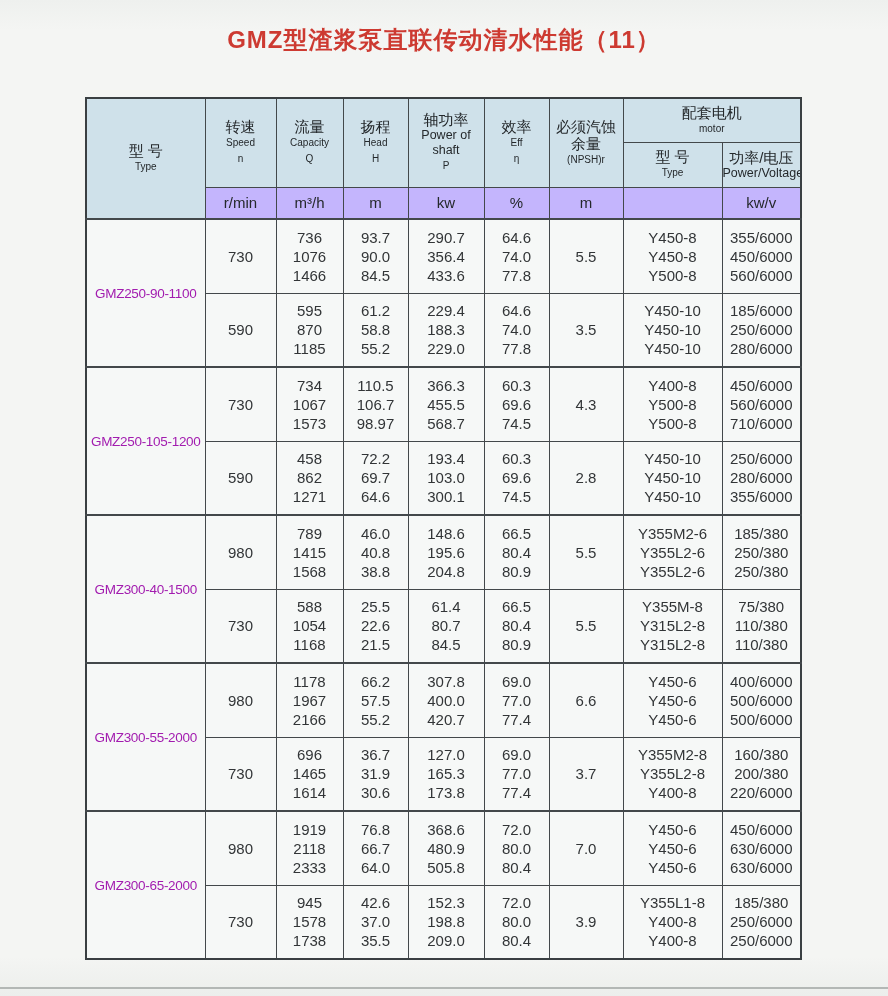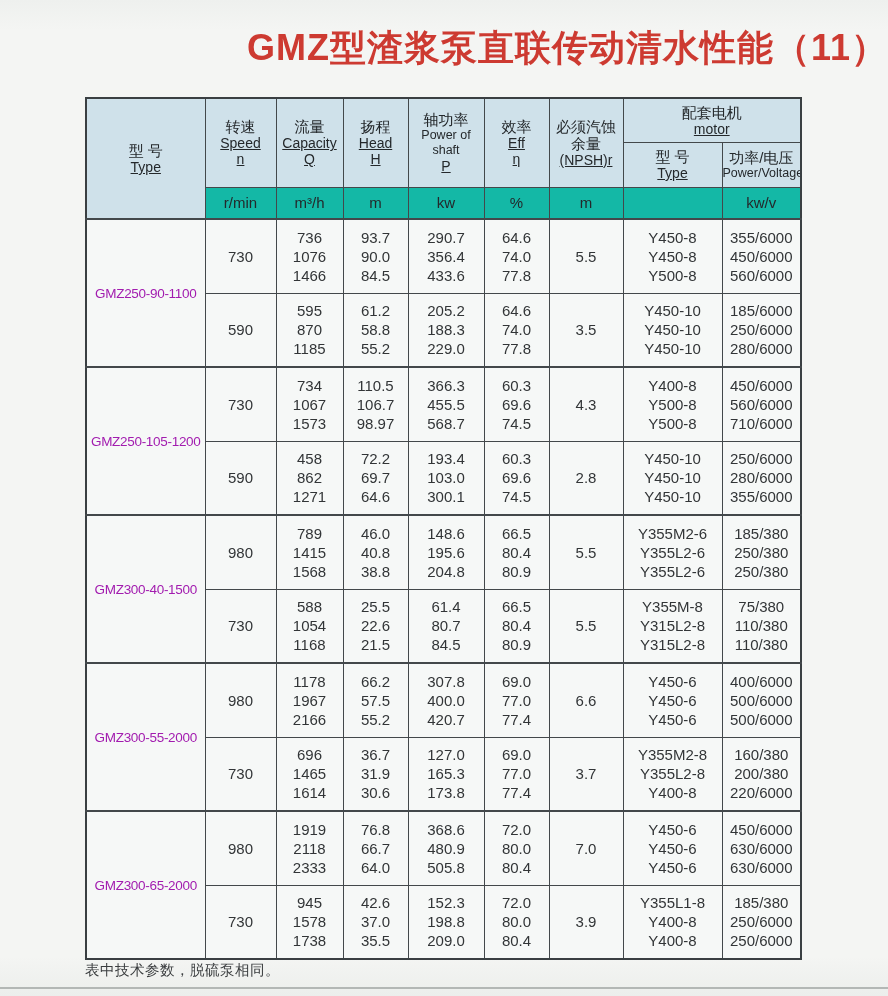--- a/index.html
+++ b/index.html
@@ -6,22 +6,22 @@
   .page{
     position:relative;
     width:888px;height:996px;
     background:linear-gradient(180deg,#eef0ee 0%,#f4f5f3 3%,#f4f5f3 96%,#eceeec 100%);
     font-family:"Liberation Sans","DejaVu Sans",sans-serif;
     color:#2e3032;
     overflow:hidden;
   }
   .title{
     position:absolute;top:24px;left:0;width:100%;
-    text-align:right;
-    font-size:36px;font-weight:bold;
+    text-align:center;
+    font-size:24px;font-weight:bold;
     letter-spacing:1px;
     color:#cd3a31;
   }
   .subtitle{
     position:absolute;top:61px;left:0;width:100%;
     text-align:center;
     font-size:17px;
     color:#232527;
   }
   table.perf{
@@ -39,26 +39,26 @@
     overflow:hidden;
   }
   table.perf{border:2.5px solid #3a3f42;}
   thead th{
     background:#cfe1ea;
     font-weight:normal;
     font-size:15px;
     line-height:17px;
     color:#24282b;
   }
-  thead .en{font-size:14px;line-height:16px;text-decoration:underline;}
+  thead .en{font-size:10px;line-height:16px;}
   thead .sm{font-size:12.5px;line-height:15px;}
   tr.hrow1{height:44px;}
   tr.hrow2{height:45px;}
   tr.units{height:32px;}
-  tr.units td{background:#14b8a6;font-size:15px;color:#24282b;}
+  tr.units td{background:#c4b5fd;font-size:15px;color:#24282b;}
   tbody tr{height:74px;}
   tbody td{
     background:#f6f8f7;
     font-size:15px;
     color:#323537;
   }
   tbody tr.block-start td{border-top-width:2.2px;}
   td.type-cell{
     font-size:13.5px;
     letter-spacing:-0.3px;
@@ -199,21 +199,21 @@
             <div>595</div>
             <div>870</div>
             <div>1185</div>
           </td>
           <td class="lines">
             <div>61.2</div>
             <div>58.8</div>
             <div>55.2</div>
           </td>
           <td class="lines">
-            <div>205.2</div>
+            <div>229.4</div>
             <div>188.3</div>
             <div>229.0</div>
           </td>
           <td class="lines">
             <div>64.6</div>
             <div>74.0</div>
             <div>77.8</div>
           </td>
           <td>3.5</td>
           <td class="lines">
@@ -499,15 +499,14 @@
           </td>
           <td class="lines">
             <div>185/380</div>
             <div>250/6000</div>
             <div>250/6000</div>
           </td>
         </tr>
       </tbody>
   </table>
 
-  <div class="footnote">表中技术参数，脱硫泵相同。</div>
   <div class="bottom-line"></div>
 </div>
 
 </body></html>

